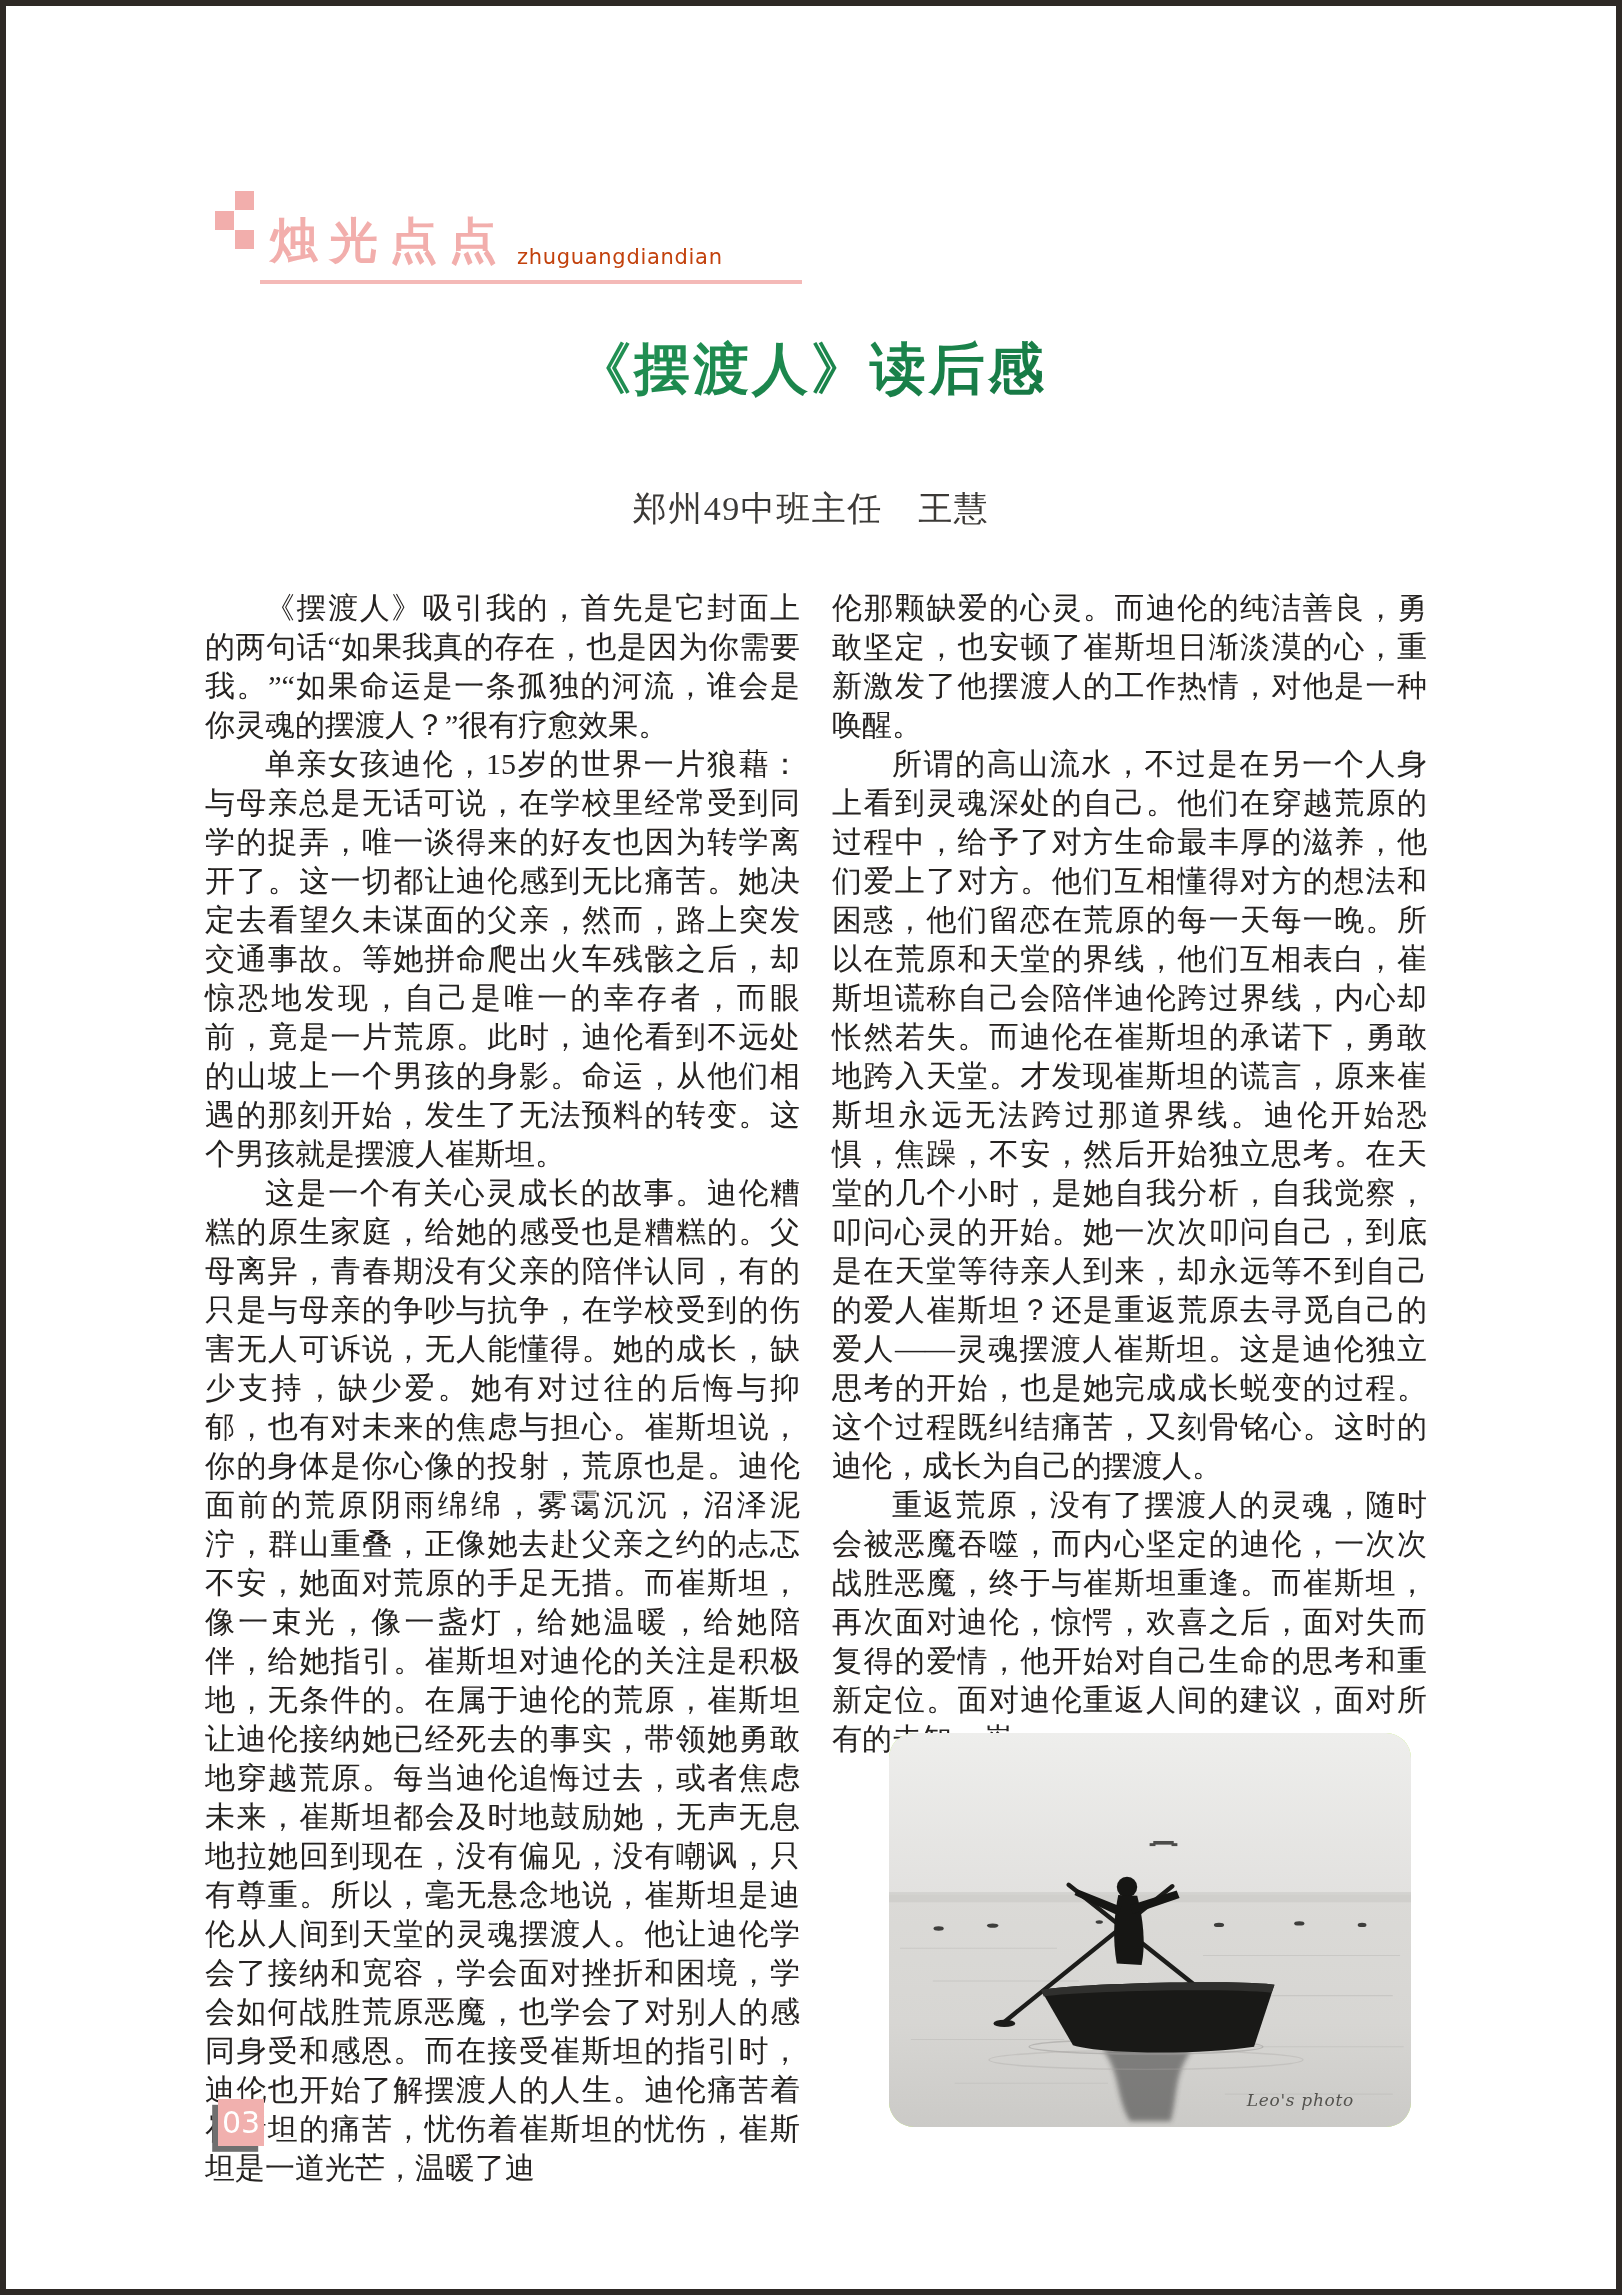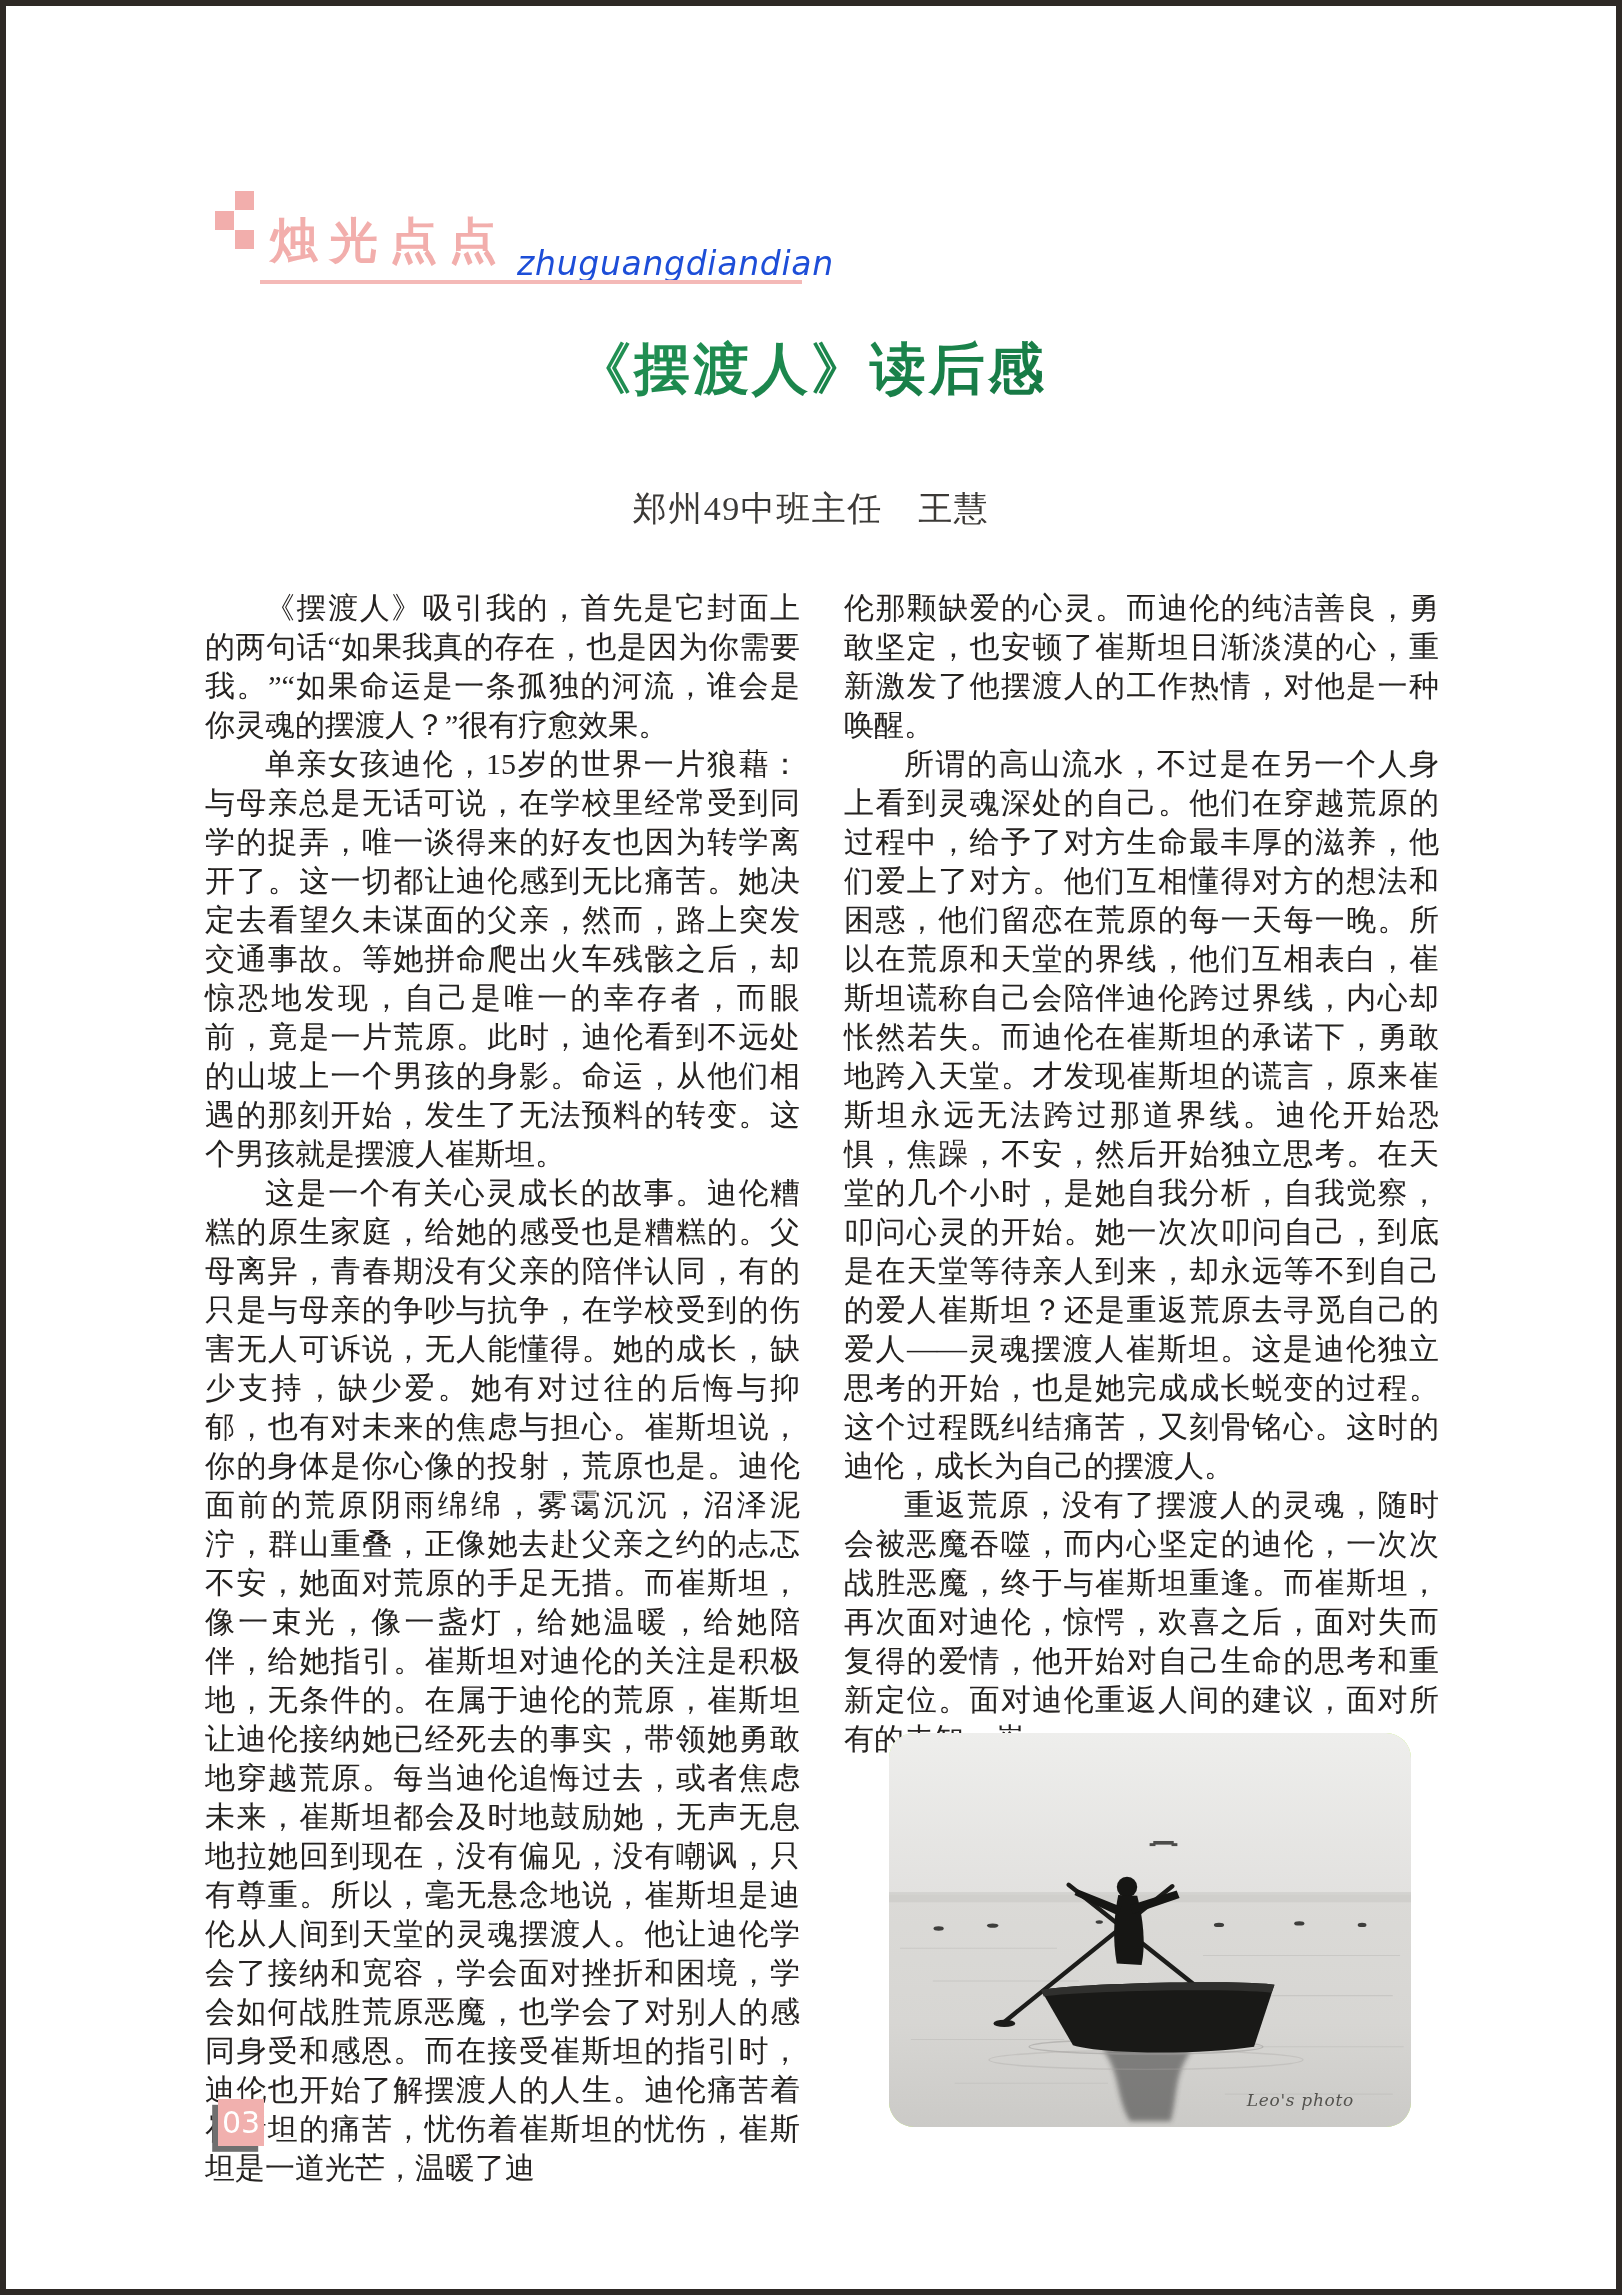--- a/index.html
+++ b/index.html
@@ -20,42 +20,42 @@
   .logo .sq2{left:0;top:20px;}
   .logo .sq3{left:20px;top:39px;}
   .brand{
     position:absolute;left:264px;top:210px;margin:0;
     font-family:"DejaVu Sans","Liberation Sans",sans-serif;
     font-weight:bold;font-size:48px;line-height:1;color:#f2aeac;letter-spacing:11.7px;
   }
   .brand-pinyin{
     position:absolute;left:511px;top:241px;
     font-family:"DejaVu Sans","Liberation Sans",sans-serif;
-    font-size:33px;line-height:1;color:#1d4ed8;letter-spacing:0.7px;font-style:italic;
+    font-size:21px;line-height:1;color:#c2410c;letter-spacing:0.7px;
   }
   .header-rule{position:absolute;left:254px;top:274px;width:542px;height:3.7px;background:#f4b9b7;}
   
   .title{
     position:absolute;left:0;right:0;top:326px;margin:0;
     text-align:center;font-size:56px;font-weight:bold;letter-spacing:2.9px;
     font-family:"DejaVu Serif","Liberation Serif",serif;
     color:#177a45;
   }
   @supports (-webkit-background-clip:text){
     .title{
       background:linear-gradient(160deg,#35aa66 0%,#1d8a4f 45%,#0b5c33 100%);
       -webkit-background-clip:text;background-clip:text;color:transparent;
     }
   }
   .byline{
     position:absolute;left:0;right:0;top:480px;margin:0;
     text-align:center;font-size:34px;color:#3b3936;letter-spacing:1.5px;
   }
   
-  .columns{position:absolute;left:199px;top:582px;width:1234px;display:flex;gap:44px;}
+  .columns{position:absolute;left:199px;top:582px;width:1234px;display:flex;gap:32px;}
   .col{width:595px;font-size:30px;line-height:39px;color:#252220;
        text-align:justify;word-break:break-all;}
   .col p{margin:0;}
   .col p.indent{text-indent:2em;}
   
   .photo{
     position:absolute;left:883px;top:1727px;width:522px;height:394px;margin:0;
     border-radius:25px;overflow:hidden;background:#bef264;
   }
   .photo svg{position:absolute;left:0;top:0;width:100%;height:100%;display:block;}

